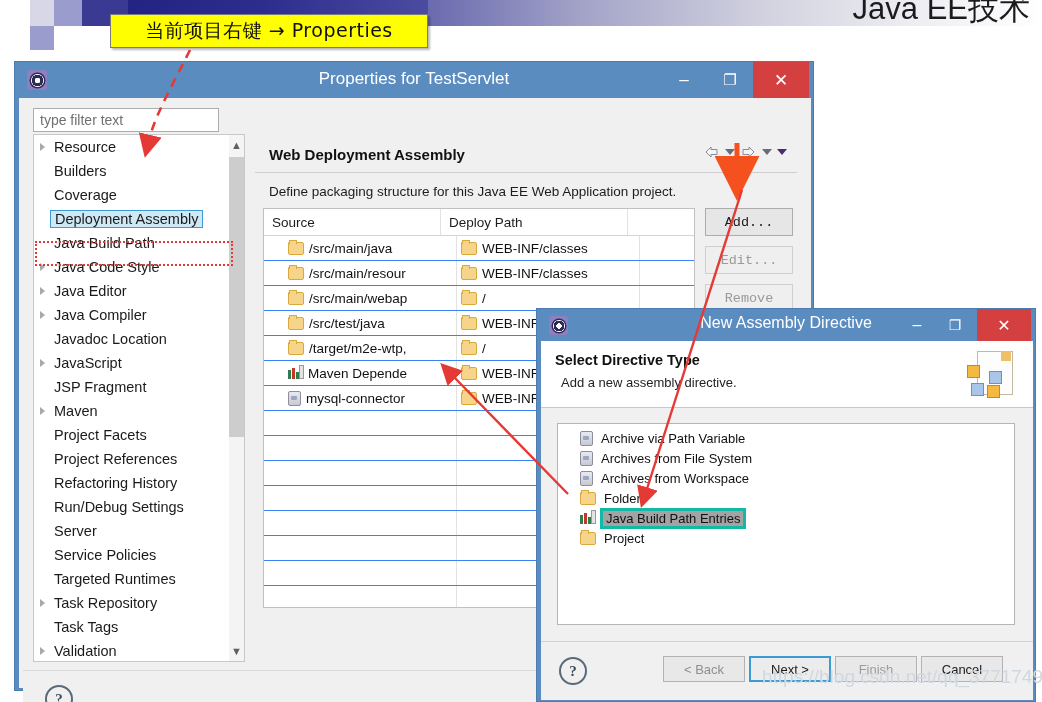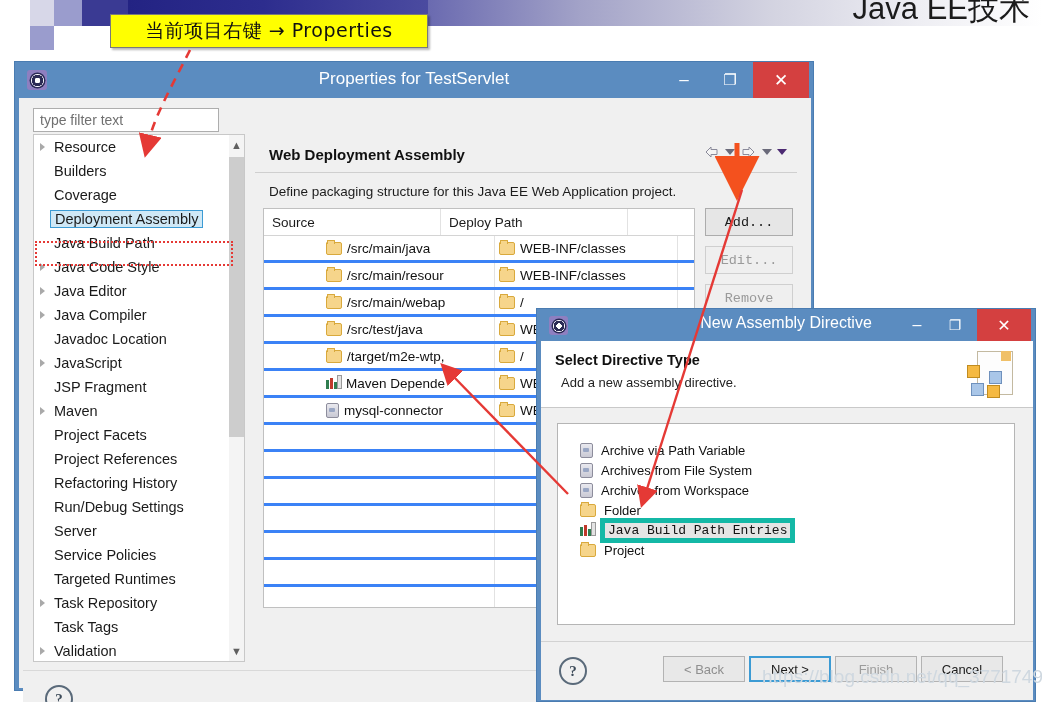--- a/index.html
+++ b/index.html
@@ -109,21 +109,21 @@
   
   #assembly-table{
     position:absolute;left:8px;top:68px;width:432px;height:400px;
     background:#ffffff;border:1px solid #c0c0c0;box-sizing:border-box;overflow:hidden;
   }
   #table-head{display:flex;height:26px;border-bottom:1px solid #d4d4d4;background:#fff;}
   .th{font-size:13.5px;color:#1b1b1b;display:flex;align-items:center;padding-left:8px;position:relative;}
   .th.c1{width:168px;border-right:1px solid #e2e2e2;}
   .th.c2{width:178px;border-right:1px solid #e2e2e2;}
   .th.c3{flex:1;}
-  .trow{display:flex;height:24px;border-bottom:3px solid #3b82f6;padding-left:38px;}
+  .trow{display:flex;height:24px;border-bottom:1px solid #3b82f6;}
   .td{font-size:13.5px;color:#111;display:flex;align-items:center;white-space:nowrap;overflow:hidden;}
   .td.c1{width:168px;border-right:1px solid #e2e2e2;padding-left:24px;}
   .td.c2{width:178px;border-right:1px solid #e2e2e2;padding-left:4px;}
   .td.c3{flex:1;}
   .ico{flex:0 0 auto;margin-right:5px;display:inline-block;}
   .ico-folder{width:14px;height:11px;background:#f6d58b;border:1px solid #d9a93c;border-radius:1px 2px 2px 2px;position:relative;}
   .ico-folder:before{content:"";position:absolute;left:0;top:-3px;width:6px;height:3px;background:#f6d58b;border:1px solid #d9a93c;border-bottom:none;border-radius:1px 1px 0 0;}
   .ico-books{width:15px;height:12px;position:relative;}
   .ico-books i{position:absolute;bottom:0;width:3px;display:block;}
   .ico-books i:nth-child(1){left:0;height:9px;background:#2f7d4f;}
@@ -178,25 +178,25 @@
   #wizard-icon{position:absolute;right:16px;top:8px;width:52px;height:50px;}
   .wz-page{position:absolute;left:12px;top:2px;width:34px;height:42px;background:#fdfdfd;border:1px solid #c3b9a0;}
   .wz-fold{position:absolute;left:36px;top:2px;width:10px;height:10px;background:#f0c068;}
   .wz-sq{position:absolute;width:11px;height:11px;border:1px solid #8c8c8c;}
   .wz-o1{left:2px;top:16px;background:#f5b942;border-color:#c18c20;}
   .wz-b1{left:24px;top:22px;background:#a9c6e8;border-color:#6f91bd;}
   .wz-b2{left:6px;top:34px;background:#a9c6e8;border-color:#6f91bd;}
   .wz-o2{left:22px;top:36px;background:#f5b942;border-color:#c18c20;}
   #asm-list{
     position:absolute;left:16px;top:82px;width:458px;height:202px;
-    background:#ffffff;border:1px solid #b5b5b5;box-sizing:border-box;padding-top:16px;
+    background:#ffffff;border:1px solid #b5b5b5;box-sizing:border-box;padding-top:4px;
   }
   .asm-item{height:20px;display:flex;align-items:center;padding-left:22px;font-size:13px;color:#111;}
   .asm-item .lbl2{padding:0 3px;}
-  .asm-item.sel .lbl2{background:#e5e5e5;border:5px solid #14b8a6;font-family:Liberation Mono, monospace;}
+  .asm-item.sel .lbl2{background:#a3a3a3;border:3px solid #14b8a6;}
   #asm-footer{position:absolute;left:0;top:300px;width:492px;height:58px;border-top:1px solid #d2d2d2;background:#f0f0f0;}
   #asm-help{position:absolute;left:18px;top:15px;}
   .wbtn{
     position:absolute;top:14px;width:82px;height:26px;box-sizing:border-box;
     background:#e8e8e8;border:1px solid #b3b3b3;font-size:13px;color:#1a1a1a;
     display:flex;align-items:center;justify-content:center;font-family:"Liberation Sans",sans-serif;
   }
   #btn-back{left:122px;color:#8f8f8f;}
   #btn-next{left:208px;border:2px solid #3c9bd4;background:#ececec;}
   #btn-finish{left:294px;color:#9c9c9c;}

